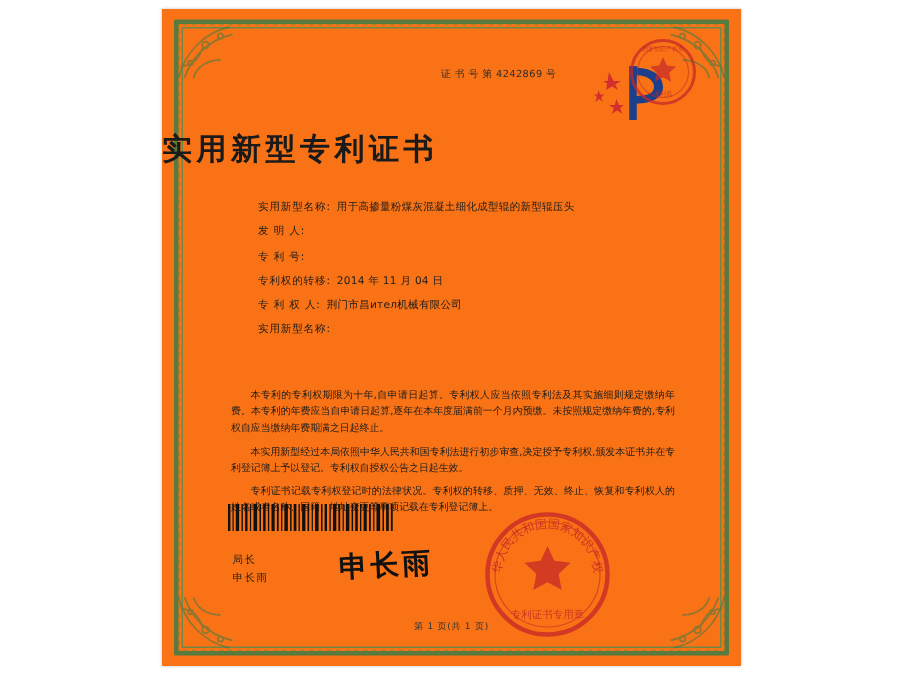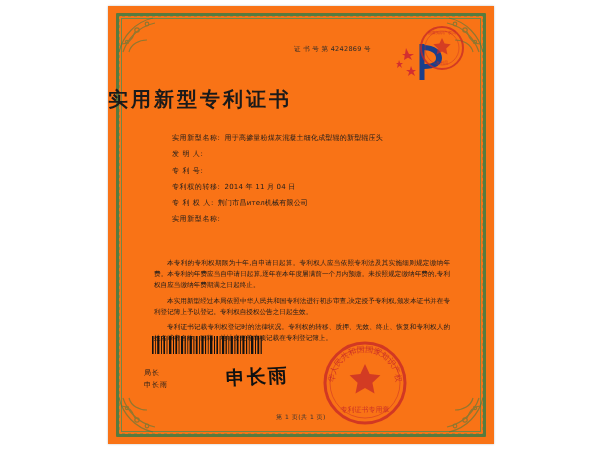--- a/index.html
+++ b/index.html
@@ -168,21 +168,21 @@
     left: 44px;
     top: 330px;
     width: 112px;
     height: 18px;
   }
   .barcode svg { width: 100%; height: 100%; display: block; }
 
   
   .sig-labels {
     position: absolute;
-    left: 36px;
+    left: 47px;
     top: 362px;
     font-size: 7px;
     color: #1c1c1c;
     line-height: 1.7;
     letter-spacing: 1px;
   }
   .signature {
     position: absolute;
     left: 118px;
     top: 358px;

